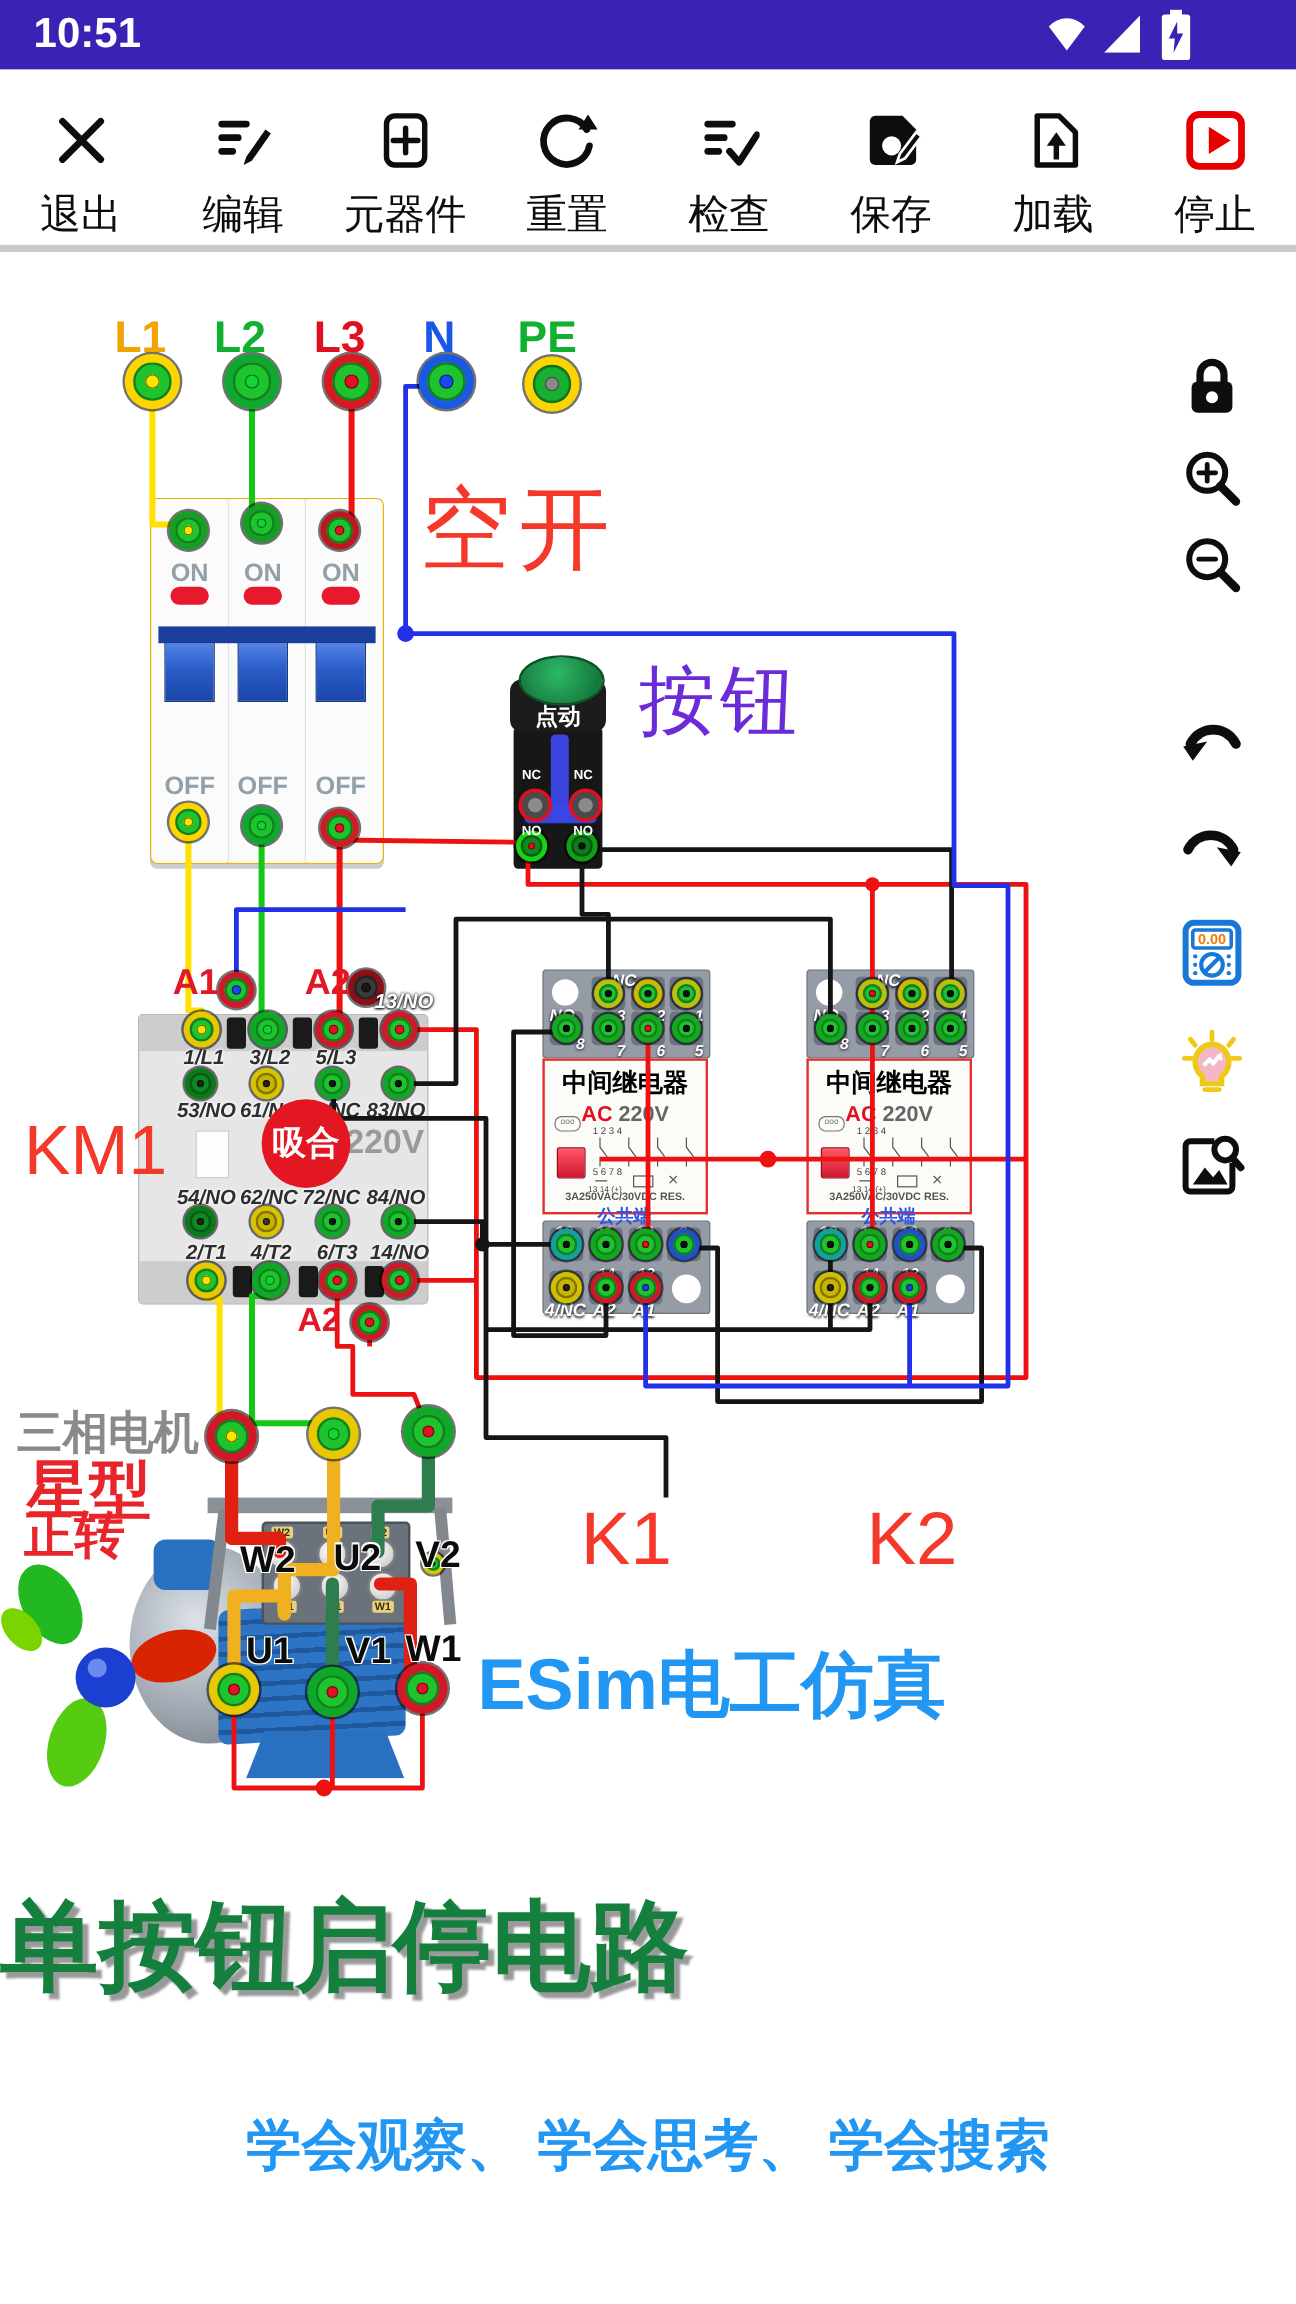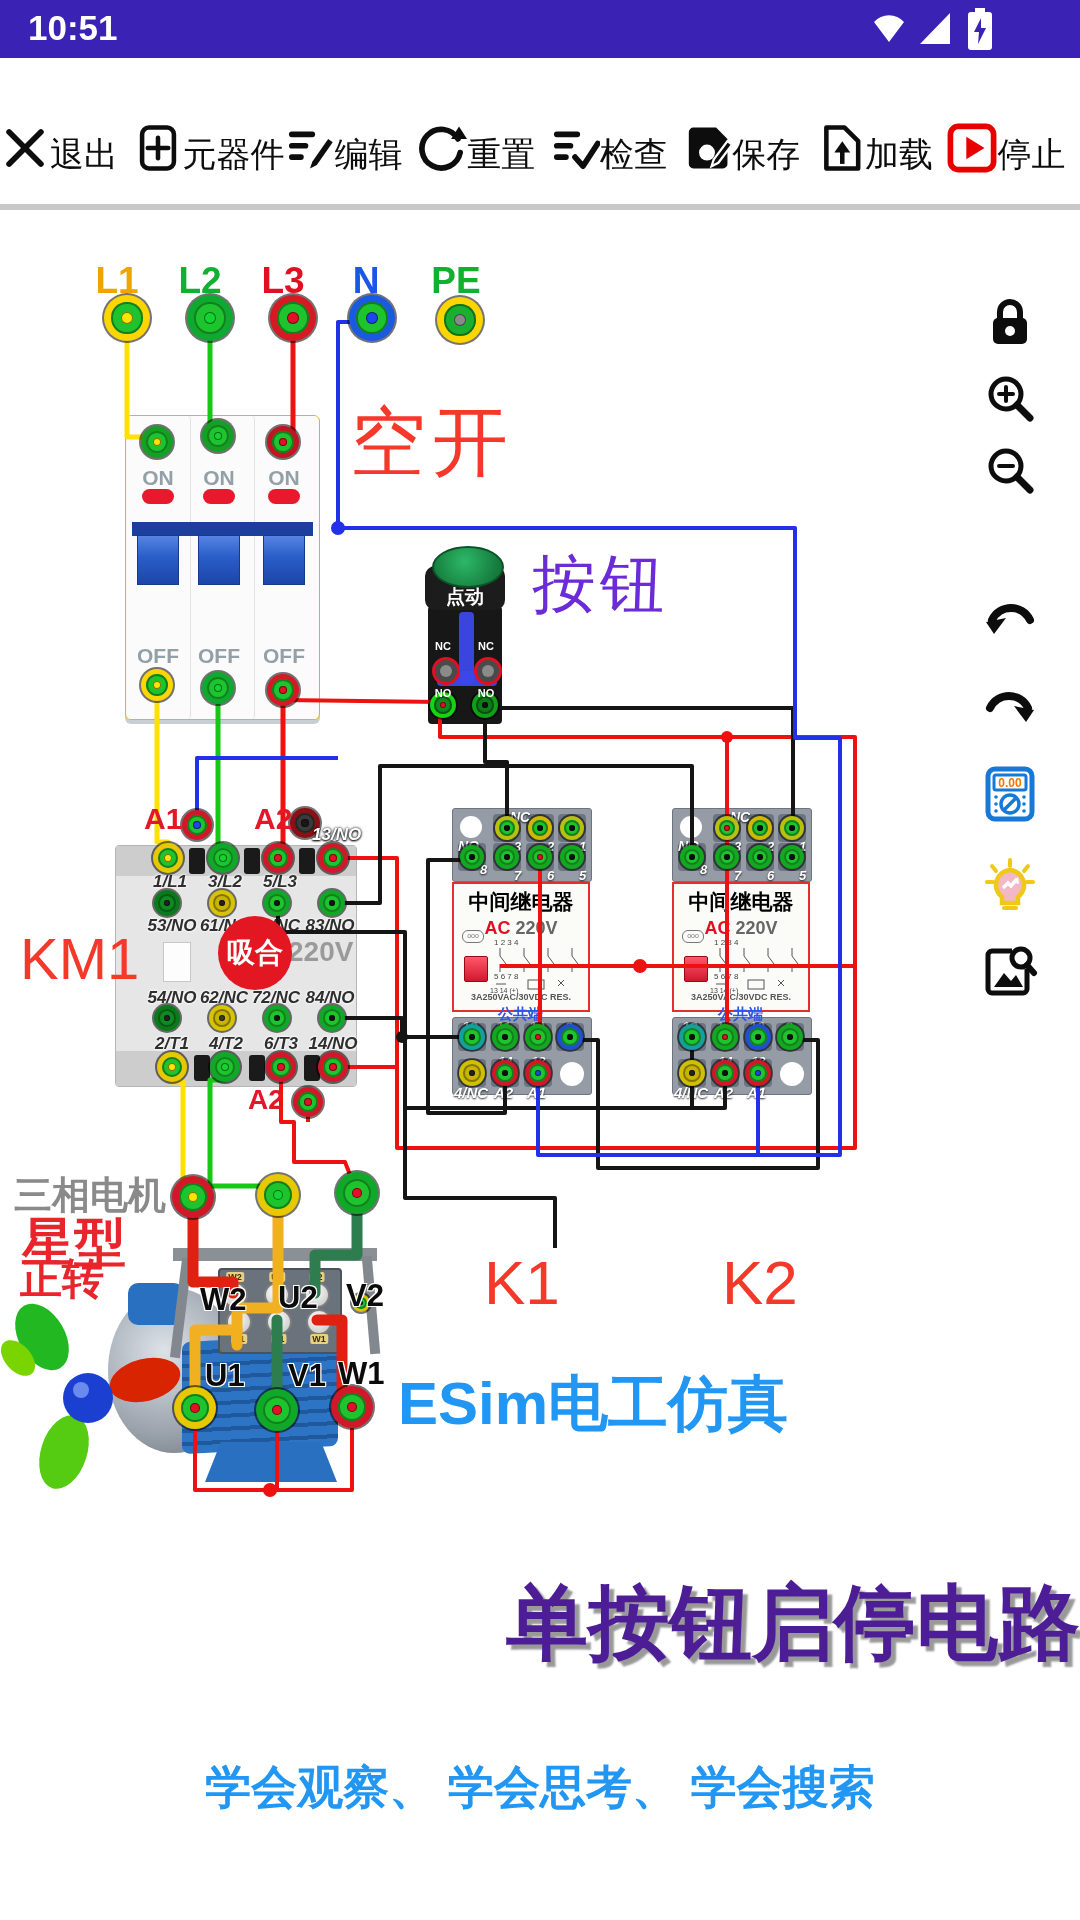--- a/index.html
+++ b/index.html
@@ -4,21 +4,21 @@
 <style>
   html,body{margin:0;padding:0}
   body{width:1080px;height:1920px;position:relative;background:#fff;overflow:hidden;
        font-family:"Liberation Sans","DejaVu Sans",sans-serif}
   .abs{position:absolute}
   
   #statusbar{position:absolute;left:0;top:0;width:1080px;height:58px;background:#3a22b4;z-index:20}
   #statusbar .time{position:absolute;left:28px;top:8px;color:#fff;font-size:35px;font-weight:700}
   
   #toolbar{position:absolute;left:0;top:58px;width:1080px;height:146px;background:#fff;z-index:20;display:flex}
-  .tbi{flex:1 1 0;display:flex;flex-direction:row;align-items:center;justify-content:flex-start;padding-top:34px}
+  .tbi{flex:1 1 0;display:flex;flex-direction:column;align-items:center;justify-content:flex-start;padding-top:34px}
   .tbi svg{width:50px;height:50px}
   .tbi .tl{margin-top:14px;font-size:34px;color:#0d0d0d;white-space:nowrap}
   #divider{position:absolute;left:0;top:204px;width:1080px;height:6px;background:#c9c9c9;z-index:20}
   
   .t{position:absolute;border-radius:50%;background:var(--r,#18b818);box-shadow:0 0 0 2px rgba(0,0,0,.55);z-index:6}
   .t::before{content:"";position:absolute;inset:16%;border-radius:50%;background:var(--m,#1ec42e);box-shadow:inset 0 0 0 2px rgba(0,0,0,.35)}
   .t::after{content:"";position:absolute;inset:37%;border-radius:50%;background:var(--c,#121212);box-shadow:inset 0 0 0 1px rgba(0,0,0,.5)}
   .plbl{position:absolute;font-size:37px;font-weight:700;z-index:7;transform:translateX(-50%)}
   
   .ann{position:absolute;z-index:10;white-space:nowrap;line-height:1}
@@ -83,38 +83,38 @@
     <svg viewBox="0 0 44 44">
         <g stroke="#0d0d0d" stroke-width="5" stroke-linecap="round">
           <line x1="8" y1="8" x2="36" y2="36"></line>
           <line x1="36" y1="8" x2="8" y2="36"></line>
         </g>
       </svg>
     <span class="tl">退出</span>
   </div>
   <div class="tbi">
     <svg viewBox="0 0 44 44">
-        <rect x="8" y="4" width="28" height="36" rx="6" fill="none" stroke="#0d0d0d" stroke-width="4"></rect>
-        <g stroke="#0d0d0d" stroke-width="4" stroke-linecap="round">
-          <line x1="22" y1="13" x2="22" y2="31"></line>
-          <line x1="13" y1="22" x2="31" y2="22"></line>
-        </g>
-      </svg>
-    <span class="tl">元器件</span>
-  </div>
-  <div class="tbi">
-    <svg viewBox="0 0 44 44">
         <g stroke="#0d0d0d" stroke-width="5" stroke-linecap="round">
           <line x1="6" y1="10" x2="24" y2="10"></line>
           <line x1="6" y1="20" x2="18" y2="20"></line>
           <line x1="6" y1="30" x2="14" y2="30"></line>
         </g>
         <polygon points="24,34 38,14 42,17 28,37 22,40" fill="#0d0d0d"></polygon>
       </svg>
     <span class="tl">编辑</span>
+  </div>
+  <div class="tbi">
+    <svg viewBox="0 0 44 44">
+        <rect x="8" y="4" width="28" height="36" rx="6" fill="none" stroke="#0d0d0d" stroke-width="4"></rect>
+        <g stroke="#0d0d0d" stroke-width="4" stroke-linecap="round">
+          <line x1="22" y1="13" x2="22" y2="31"></line>
+          <line x1="13" y1="22" x2="31" y2="22"></line>
+        </g>
+      </svg>
+    <span class="tl">元器件</span>
   </div>
   <div class="tbi">
     <svg viewBox="0 0 44 44">
         <path d="M36,14 A17 17 0 1 0 38,26" fill="none" stroke="#0d0d0d" stroke-width="5" stroke-linecap="round"></path>
         <polygon points="30,14 44,14 37,3" fill="#0d0d0d"></polygon>
       </svg>
     <span class="tl">重置</span>
   </div>
   <div class="tbi">
     <svg viewBox="0 0 44 44">
@@ -521,21 +521,21 @@
 <b class="ann" style="left:350px;top:404px;font-size:76px;font-weight:500;color:#f4392b;letter-spacing:6px">空开</b>
 <b class="ann" style="left:532px;top:552px;font-size:64px;font-weight:500;color:#6b2bd9;letter-spacing:4px">按钮</b>
 <b class="ann" style="left:20px;top:930px;font-size:58px;font-weight:500;color:#f4392b">KM1</b>
 <b class="ann" style="left:484px;top:1252px;font-size:62px;font-weight:500;color:#f4392b">K1</b>
 <b class="ann" style="left:722px;top:1252px;font-size:62px;font-weight:500;color:#f4392b">K2</b>
 <b class="ann" style="left:398px;top:1374px;font-size:60px;font-weight:600;color:#2196f3">ESim电工仿真</b>
 <b class="ann" style="left:14px;top:1176px;font-size:38px;font-weight:700;color:#8a8a8a">三相电机</b>
 <b class="ann" style="left:22px;top:1216px;font-size:52px;font-weight:700;color:#e8252a">星型</b>
 <b class="ann" style="left:20px;top:1258px;font-size:42px;font-weight:700;color:#e8252a">正转</b>
 
-<div class="ann" style="left:0;top:1582px;width:1080px;text-align:right;font-size:82px;font-weight:700;color:#4c1d95;text-shadow:5px 5px 2px #999">单按钮启停电路</div>
+<div class="ann" style="left:0;top:1582px;width:1080px;text-align:left;font-size:82px;font-weight:700;color:#15803d;text-shadow:5px 5px 2px #999">单按钮启停电路</div>
 <div class="ann" style="left:0;top:1764px;width:1080px;text-align:center;font-size:46px;font-weight:600;color:#2196f3">学会观察、 学会思考、 学会搜索</div>
 
 <svg class="sbi" style="top:294px" viewBox="0 0 56 56">
   <path d="M18,26 V18 a10,10 0 0 1 20,0 V26" fill="none" stroke="#0d0d0d" stroke-width="6"></path>
   <rect x="11" y="24" width="34" height="26" rx="5" fill="#0d0d0d"></rect>
     <circle cx="28" cy="37" r="5" fill="#fff"></circle>
 </svg>
 <svg class="sbi" style="top:370px" viewBox="0 0 56 56">
   <circle cx="24" cy="24" r="15" fill="none" stroke="#0d0d0d" stroke-width="5"></circle>
   <line x1="35" y1="35" x2="48" y2="48" stroke="#0d0d0d" stroke-width="7" stroke-linecap="round"></line>

